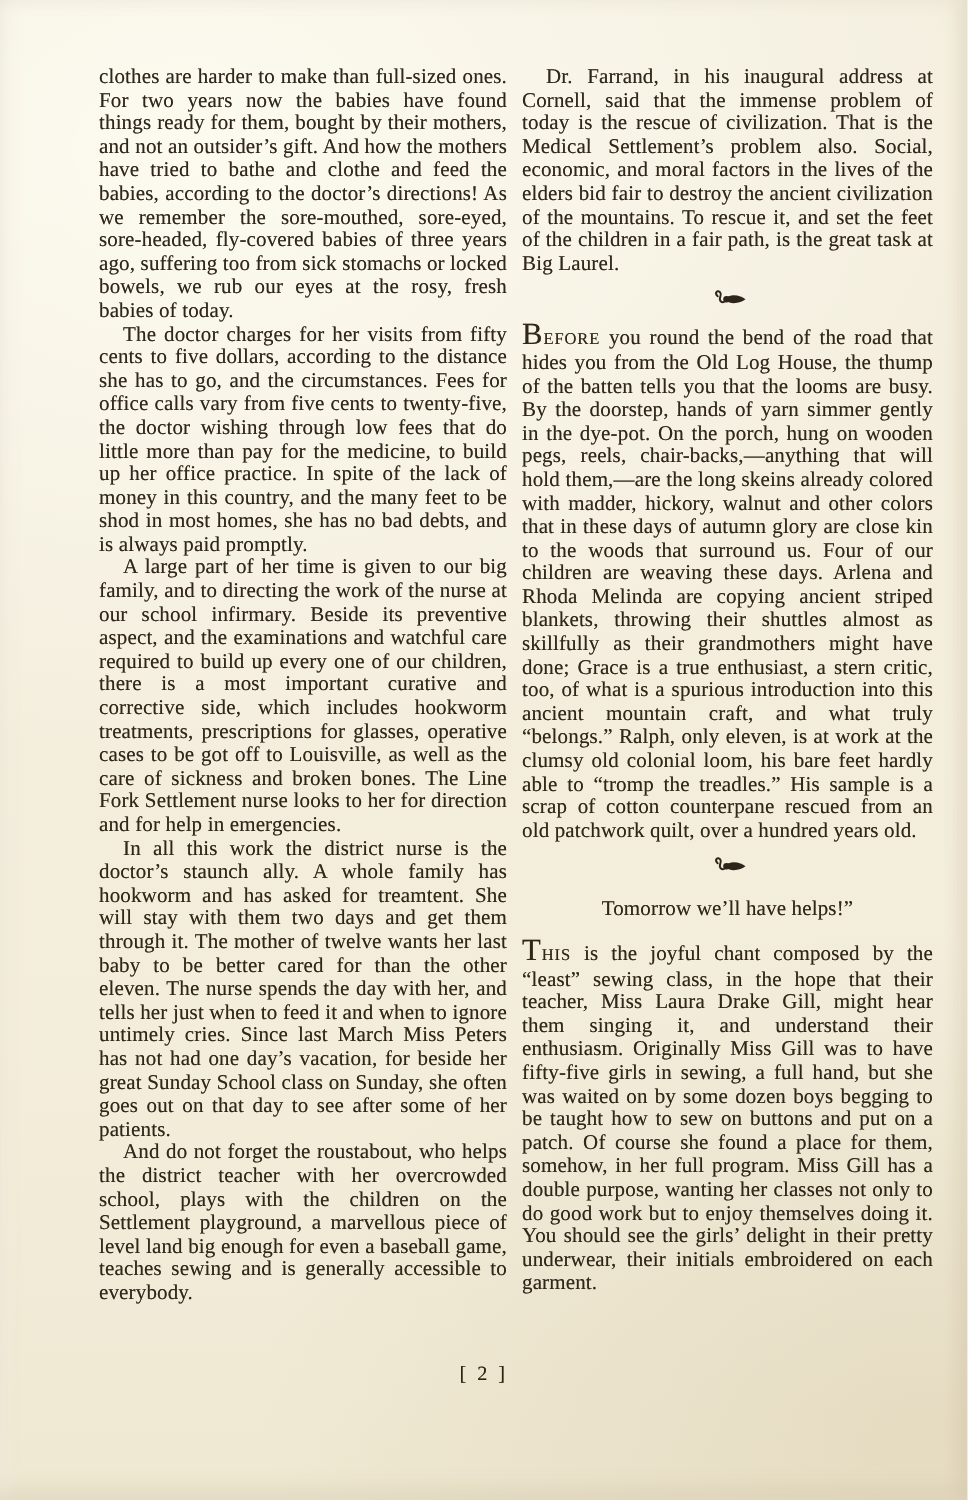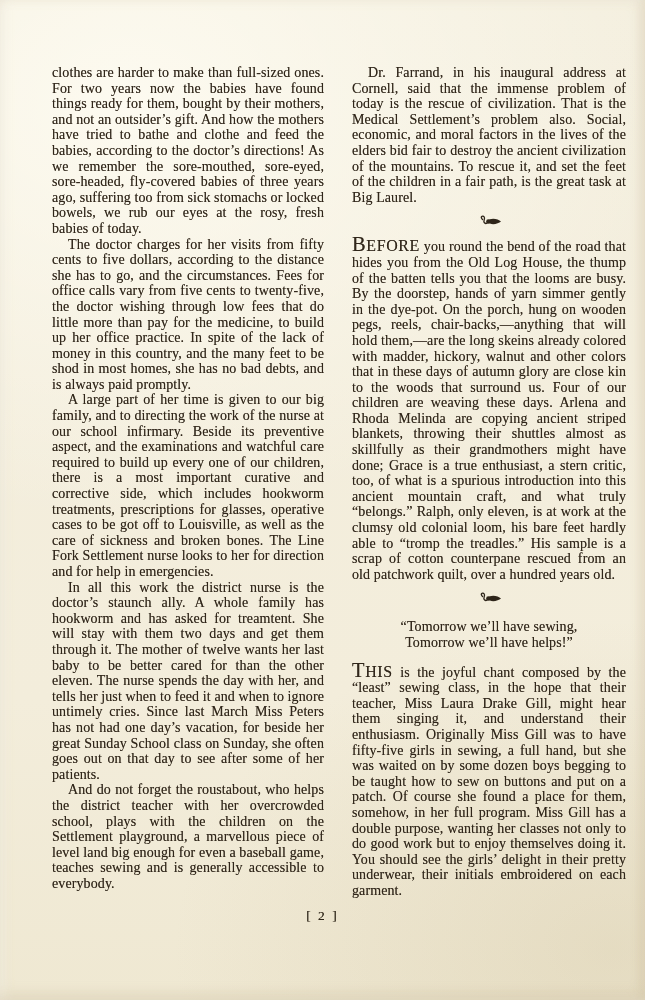--- a/index.html
+++ b/index.html
@@ -20,24 +20,23 @@
     box-shadow:
       inset 0 -6px 14px rgba(170,150,110,0.18),
       inset -5px 0 12px rgba(170,150,110,0.12),
       inset 4px 0 10px rgba(255,255,250,0.5);
     font-family: "Liberation Serif", "DejaVu Serif", serif;
     color: #30261a;
   }
   .columns {
     position: absolute;
     top: 44px;
-    left: 52px;
+    left: 66px;
     display: flex;
-    gap: 28px;
-    margin-top: 21px;
+    gap: 10px;
   }
   .col {
     text-align: justify;
     font-size: 14px;
     line-height: 15.6px;
     letter-spacing: 0.1px;
     text-shadow: 0 0 0.4px rgba(48,38,26,0.55);
     hyphens: auto;
     -webkit-hyphens: auto;
   }
@@ -47,21 +46,21 @@
     margin: 0;
     text-indent: 16px;
   }
   .para.noindent { text-indent: 0; }
   .lead {
     font-size: 20.5px;
     line-height: 1;
     letter-spacing: 0.6px;
   }
   .lead-rest {
-    font-size: 16px;
+    font-size: 11px;
     letter-spacing: 0.6px;
   }
   .ornament {
     text-align: center;
     margin: 7px 0 6px 0;
     height: 16px;
   }
   .ornament svg { display: inline-block; vertical-align: middle; }
   .poem {
     text-align: center;
@@ -112,21 +111,20 @@
 
       <div class="ornament">
         <svg width="26" height="15" viewBox="0 0 40 22" aria-hidden="true">
           <path d="M10 8 C6 4, 10 1, 12.5 4 C15 7, 10 10, 13 13 C15.5 15.5, 19 13, 18 10" stroke="#2e251a" fill="none" stroke-width="2" stroke-linecap="round"></path>
           <path d="M17 11 C23 4, 34 7.5, 38.5 11 C34 14.5, 23 18, 17 11 Z" fill="#2e251a"></path>
           <circle cx="19" cy="11" r="3.4" fill="#2e251a"></circle>
         </svg>
       </div>
 
       <div class="poem">
-        <span class="poem-line">“Tomorrow we’ll have sewing,</span>
         <span class="poem-line">Tomorrow we’ll have helps!”</span>
       </div>
 
       <p class="para noindent"><span class="lead">T</span><span class="lead-rest">HIS</span><span> is the joyful chant composed by the “least” sewing class, in the hope that their teacher, Miss Laura Drake Gill, might hear them singing it, and understand their enthusiasm. Originally Miss Gill was to have fifty-five girls in sewing, a full hand, but she was waited on by some dozen boys begging to be taught how to sew on buttons and put on a patch. Of course she found a place for them, somehow, in her full program. Miss Gill has a double purpose, wanting her classes not only to do good work but to enjoy themselves doing it. You should see the girls’ delight in their pretty underwear, their initials embroidered on each garment.</span></p>
     </div>
 
   </div>
 
   <div class="footer">[ 2 ]</div>
 </div>

